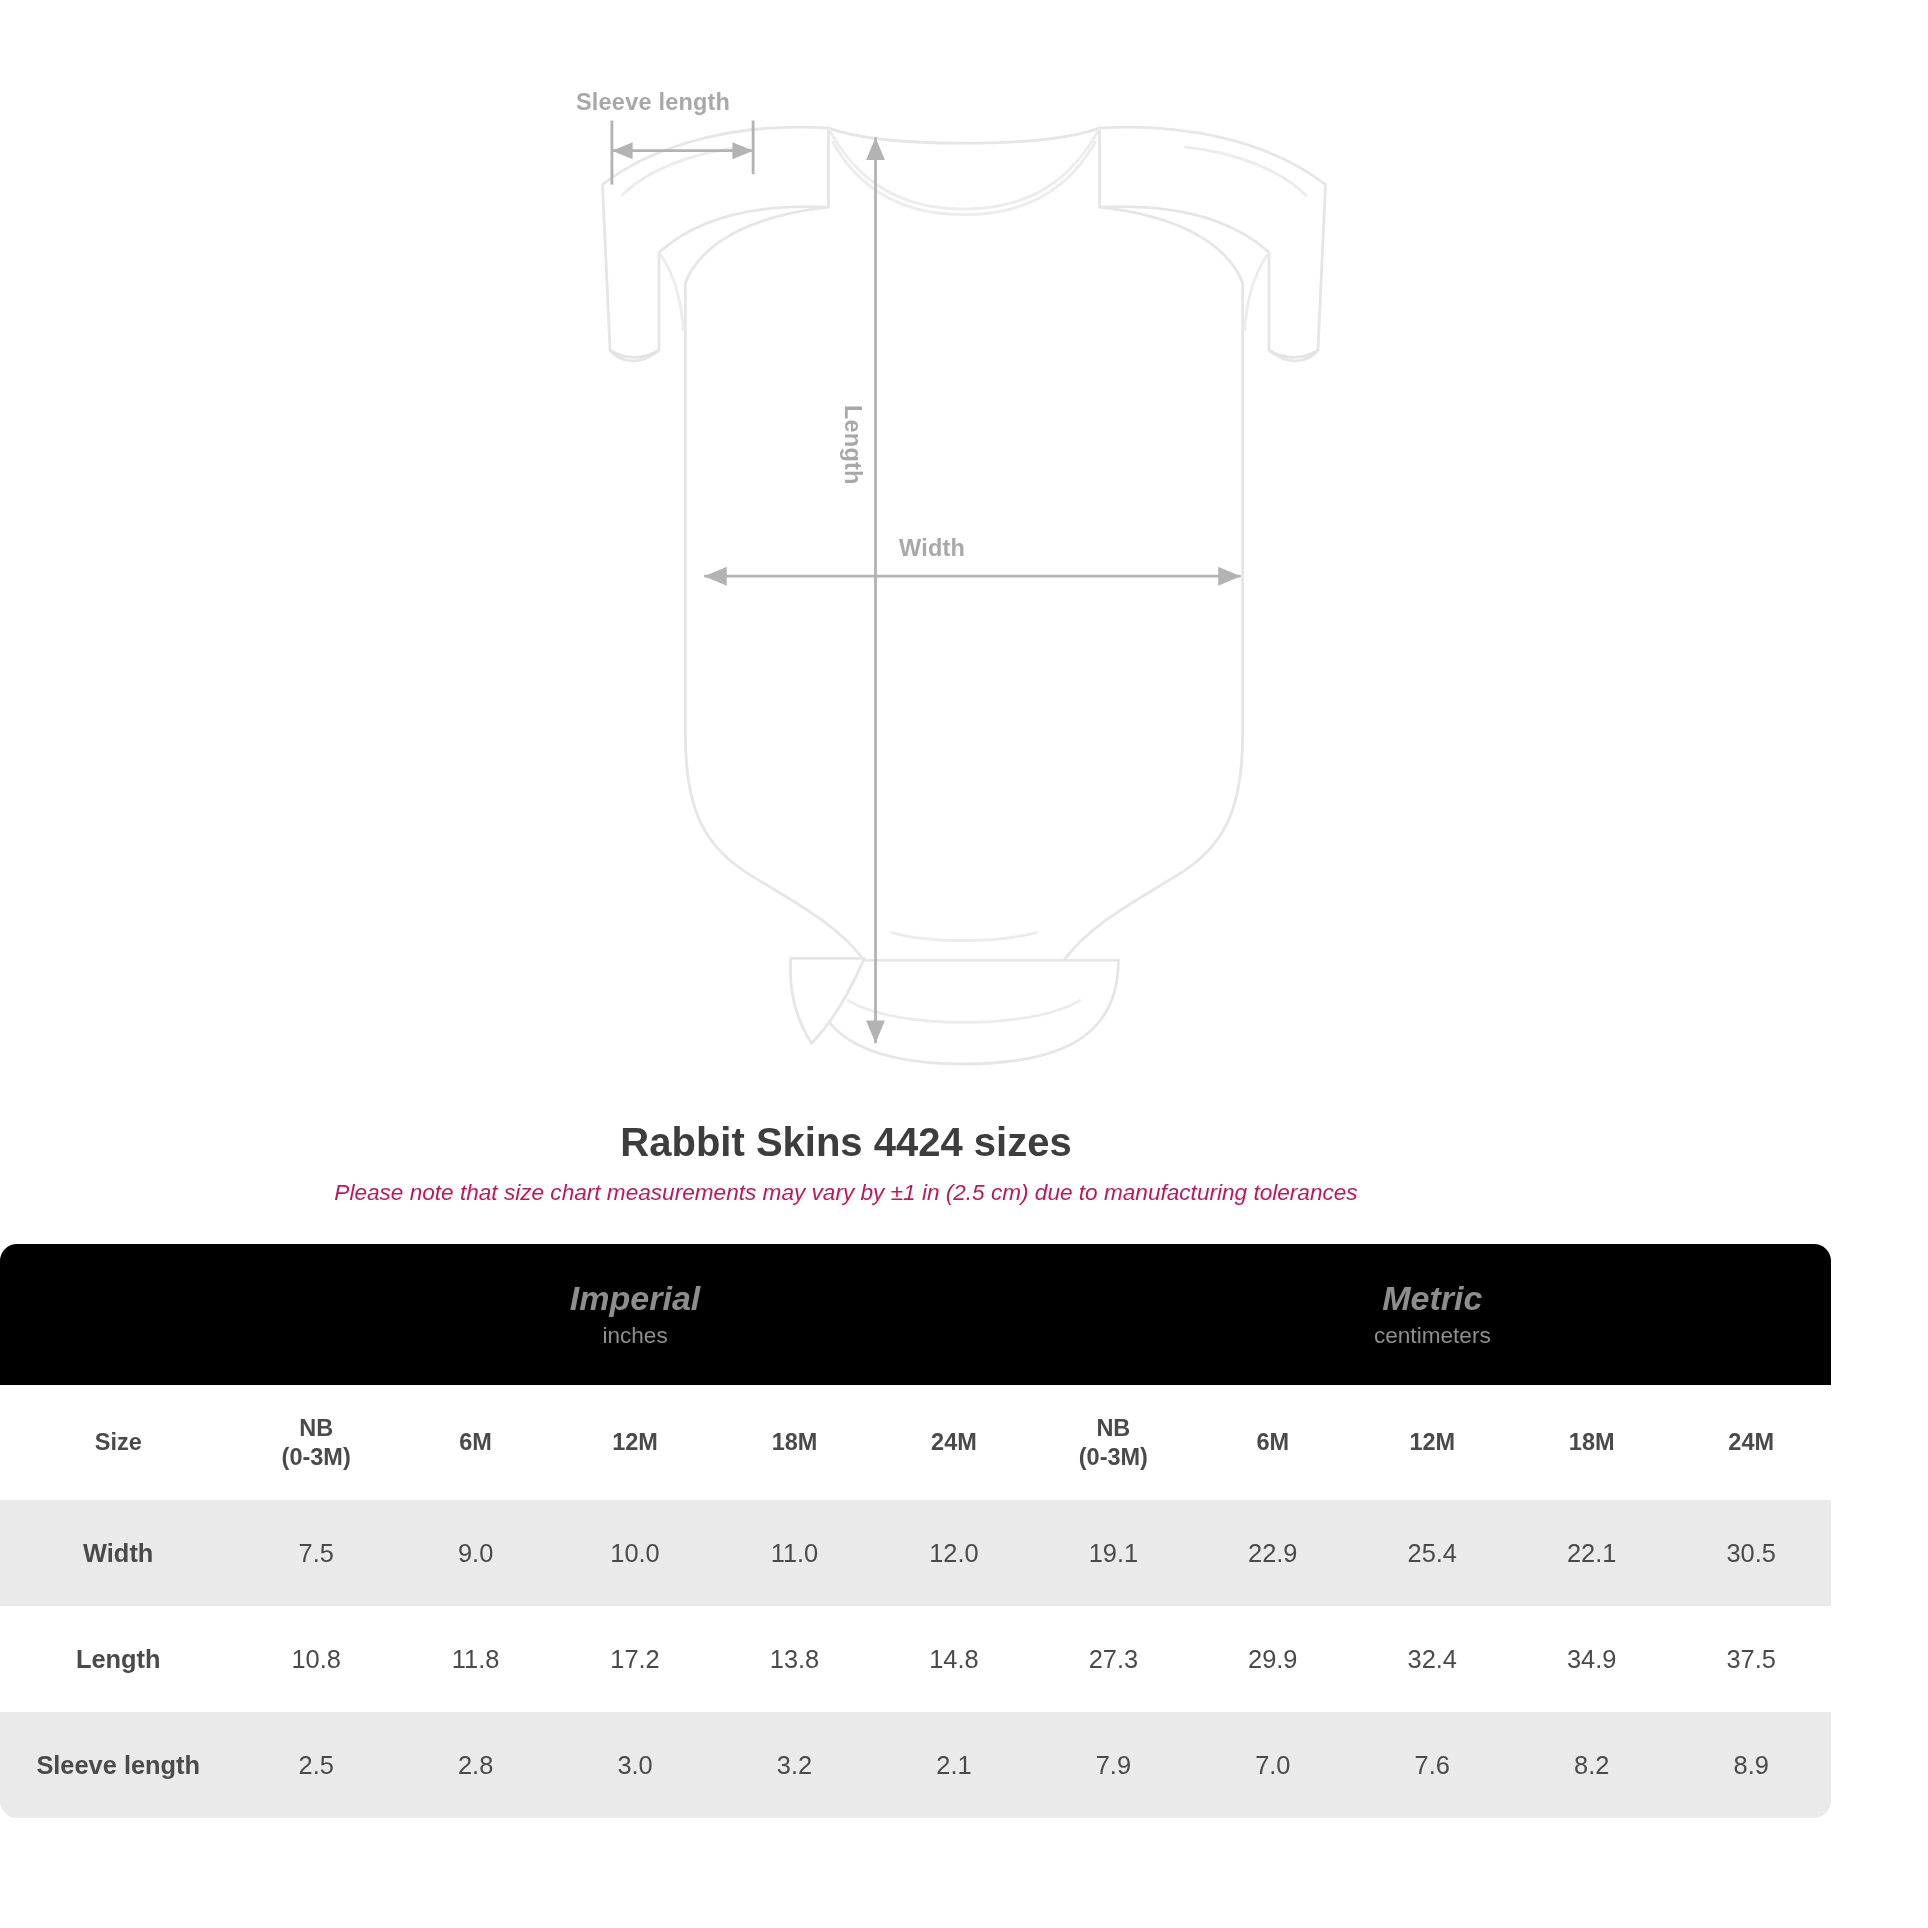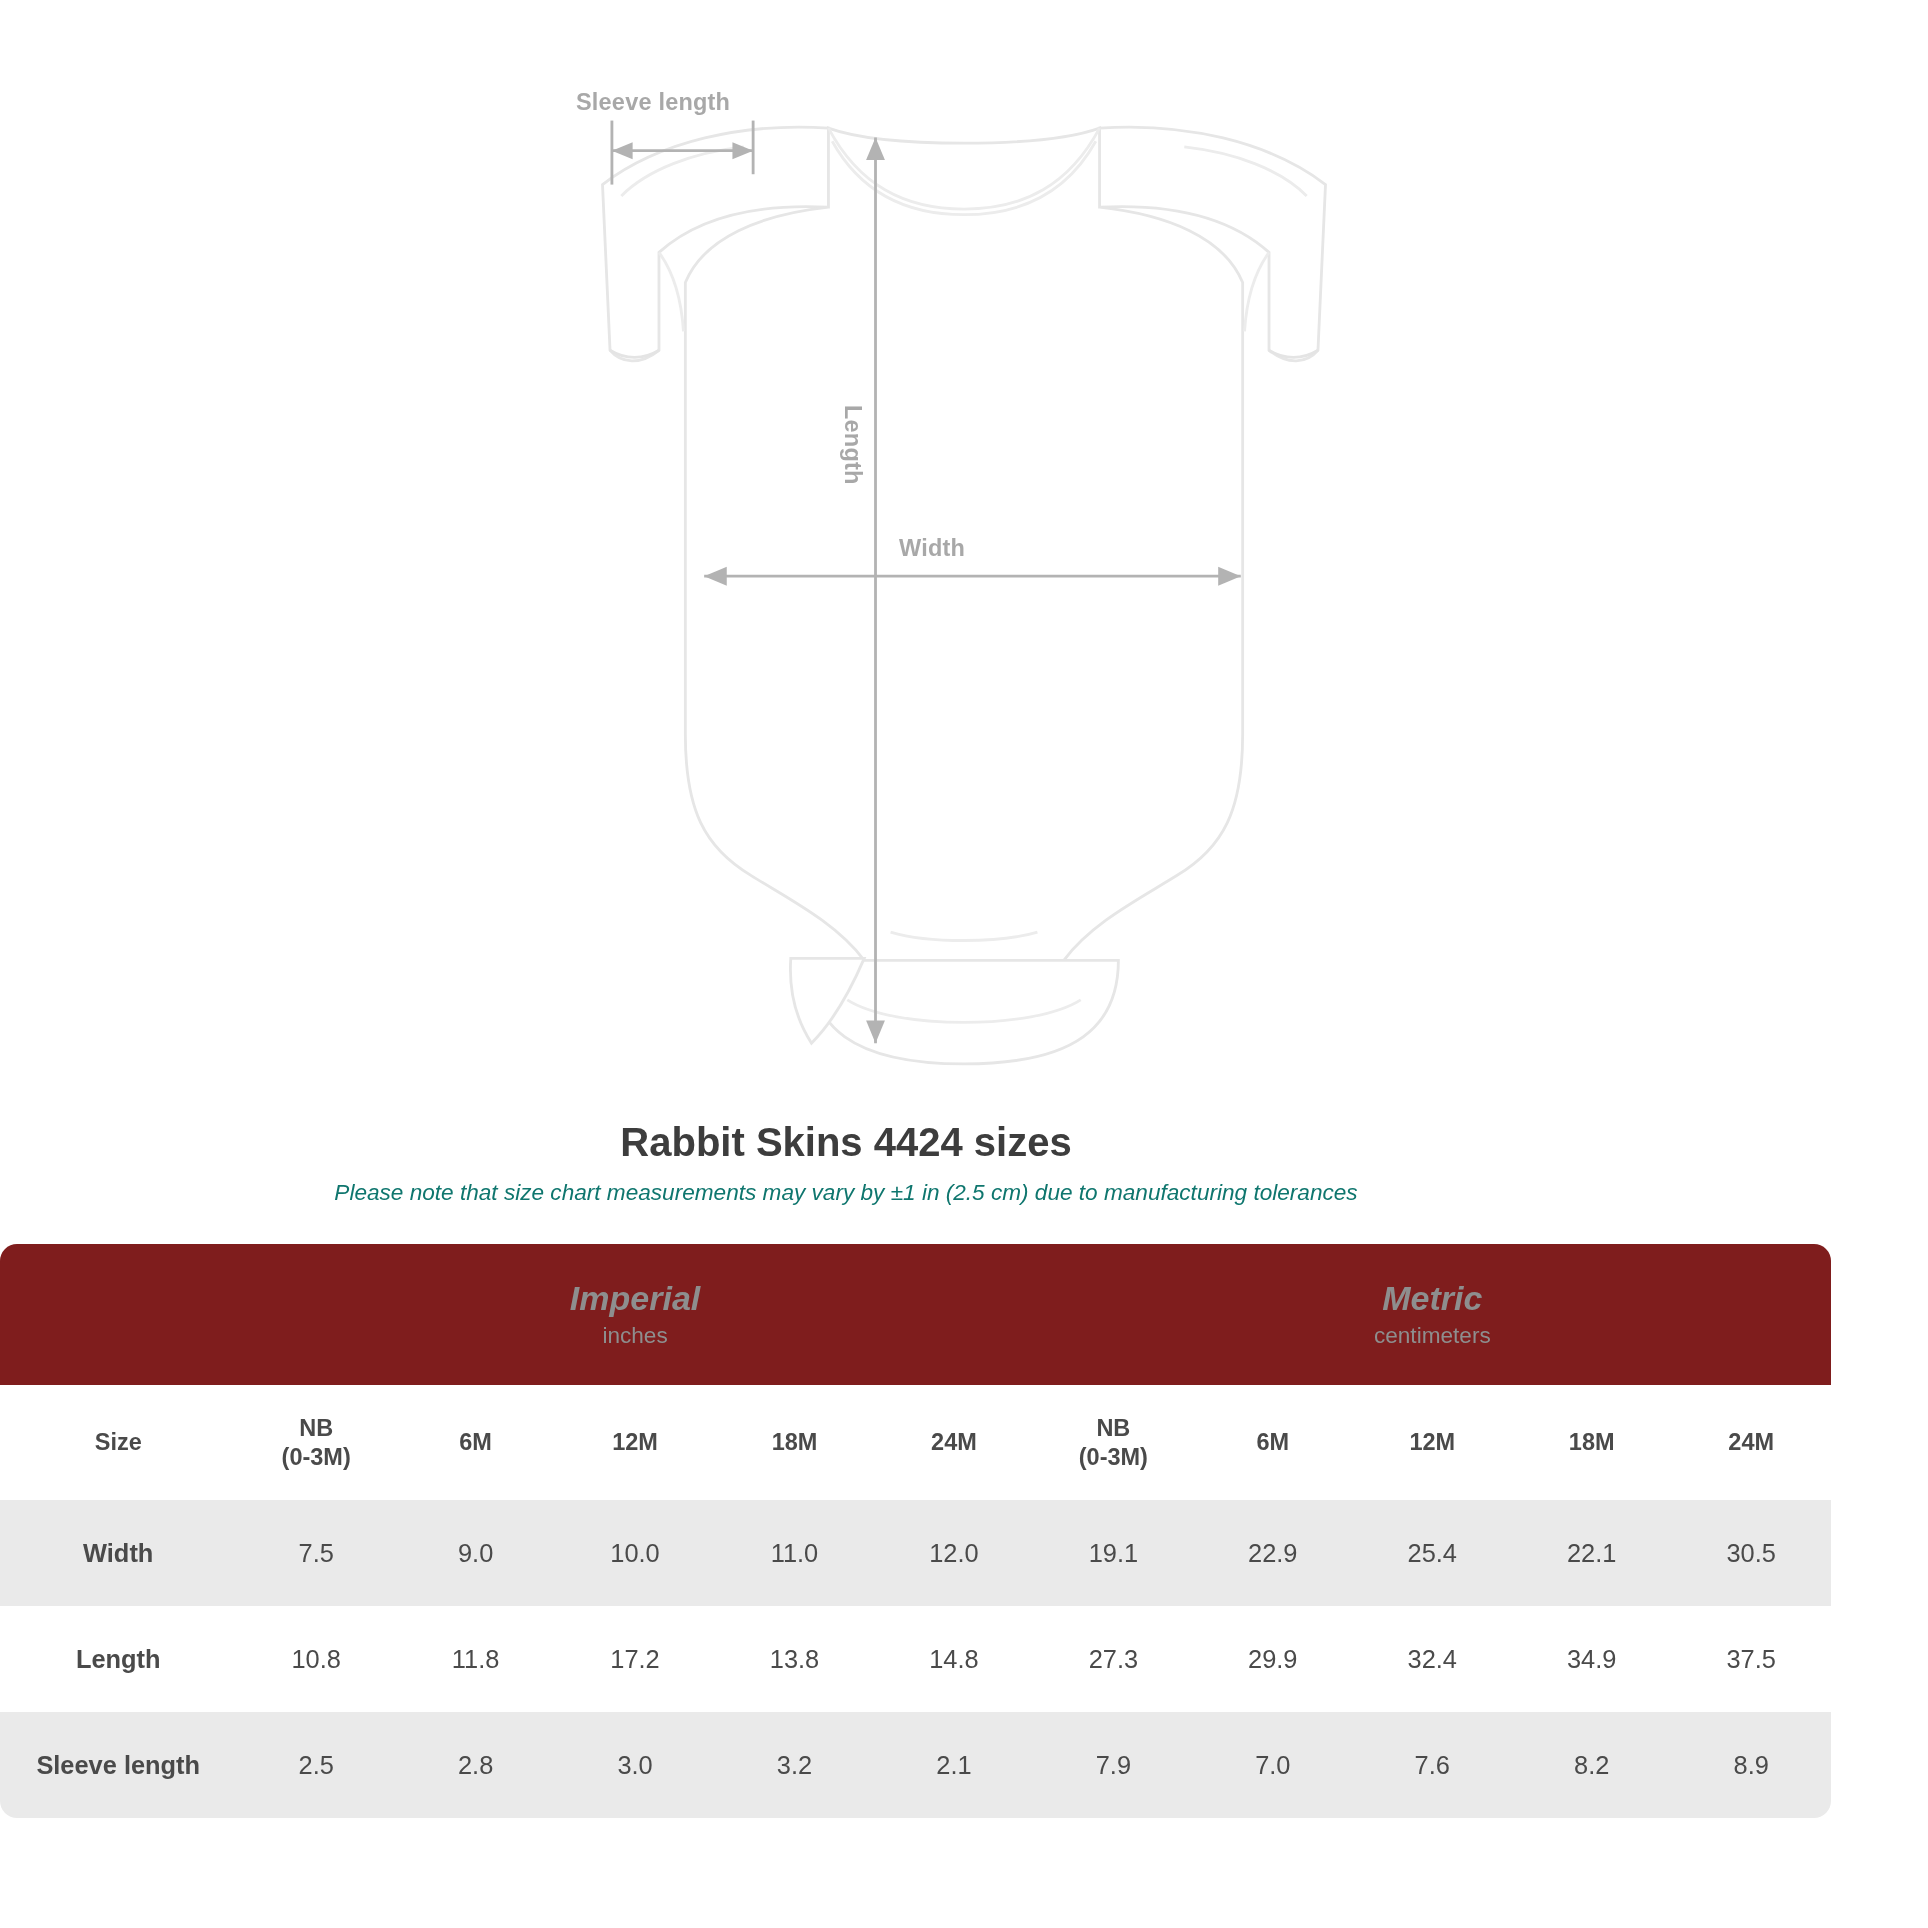--- a/index.html
+++ b/index.html
@@ -67,21 +67,21 @@
   }
   .chart-title {
     font-size: 40px;
     font-weight: bold;
     color: #3d3d3d;
     margin: 0 0 15px 0;
   }
   .chart-note {
     font-size: 22.6px;
     font-style: italic;
-    color: #0f766e;
+    color: #be185d;
     margin: 0;
   }
 
   
   .table-wrap {
     margin: 38px auto 0 auto;
     width: 1831px;
   }
   table.size-table {
     border-collapse: collapse;
@@ -90,21 +90,21 @@
     border-radius: 17px;
     overflow: hidden;
   }
   table.size-table td, table.size-table th {
     border: none;
     text-align: center;
     vertical-align: middle;
   }
 
   .unit-row td {
-    background: #7f1d1d;
+    background: #000000;
     height: 141px;
     padding: 0;
   }
   .unit-title {
     font-size: 34px;
     font-weight: bold;
     font-style: italic;
     color: #8e8e8e;
     line-height: 1.25;
   }

